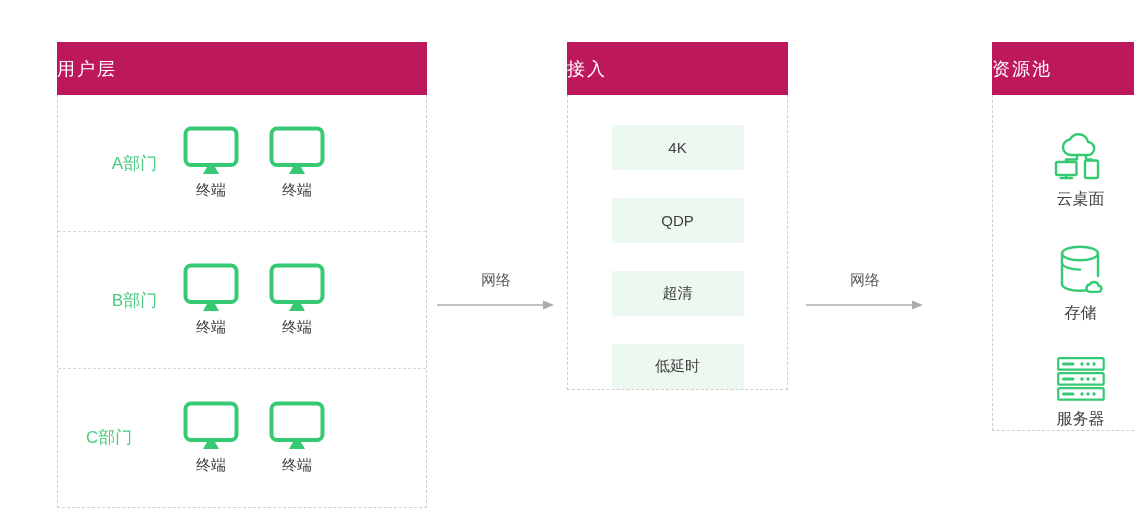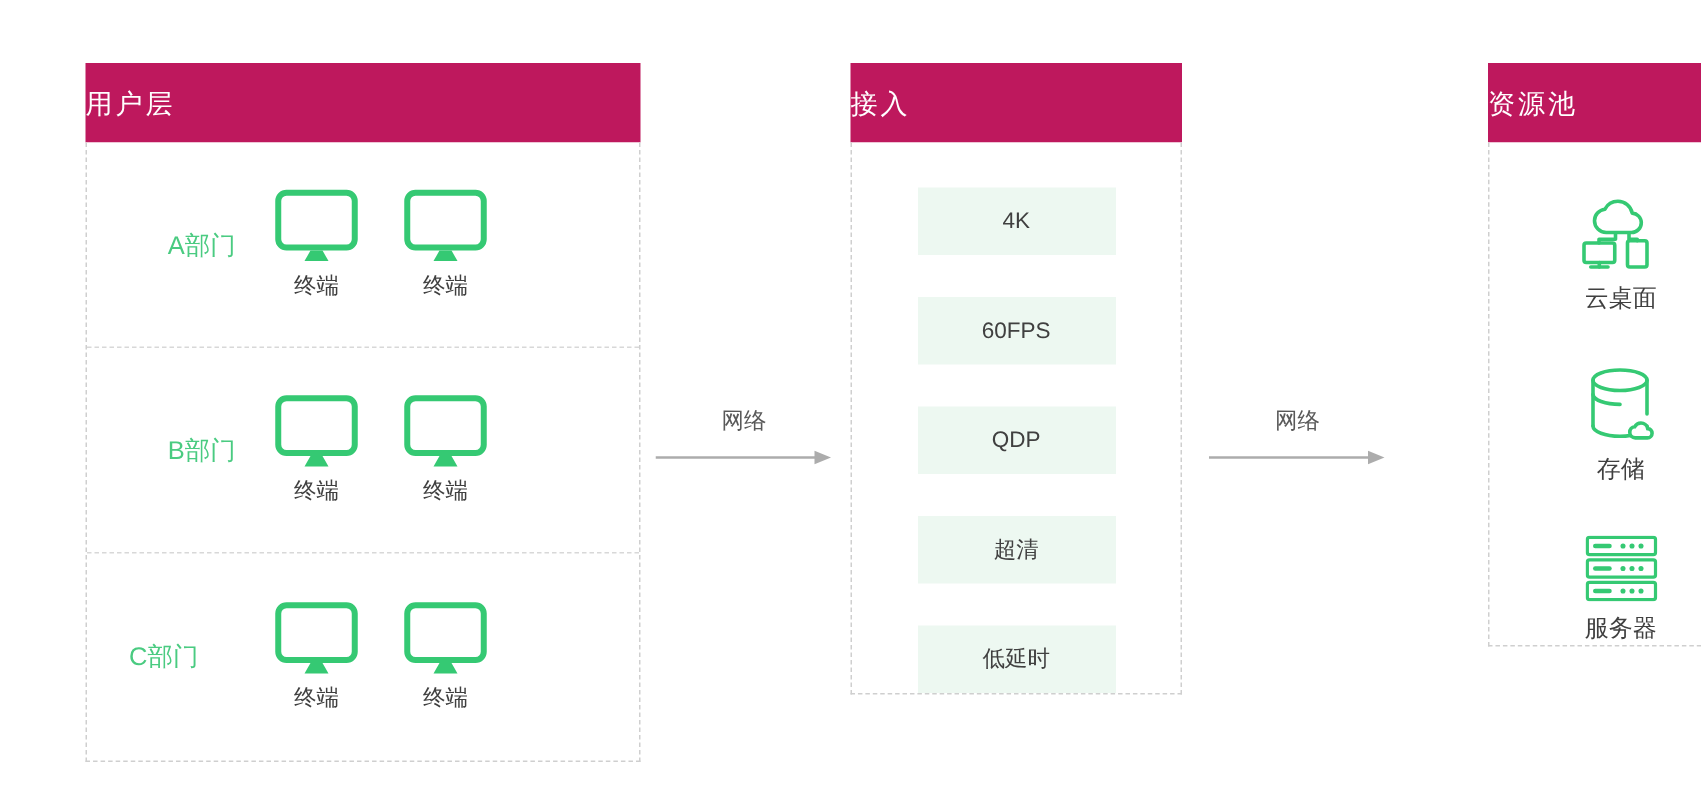--- a/index.html
+++ b/index.html
@@ -194,21 +194,20 @@
         <use href="#def-arrow"></use>
       </svg>
   </div>
 
   <div class="column col-access">
     <div class="col-header">
       <span>接入</span>
     </div>
     <div class="col-body features">
       <div class="feature-box">4K</div>
-      <div class="feature-box">60FPS</div>
       <div class="feature-box">QDP</div>
       <div class="feature-box">超清</div>
       <div class="feature-box">低延时</div>
     </div>
   </div>
 
   <div class="connection conn-2">
     <span class="conn-label">网络</span>
     <svg width="118" height="12" viewBox="0 0 118 12">
         <use href="#def-arrow"></use>

